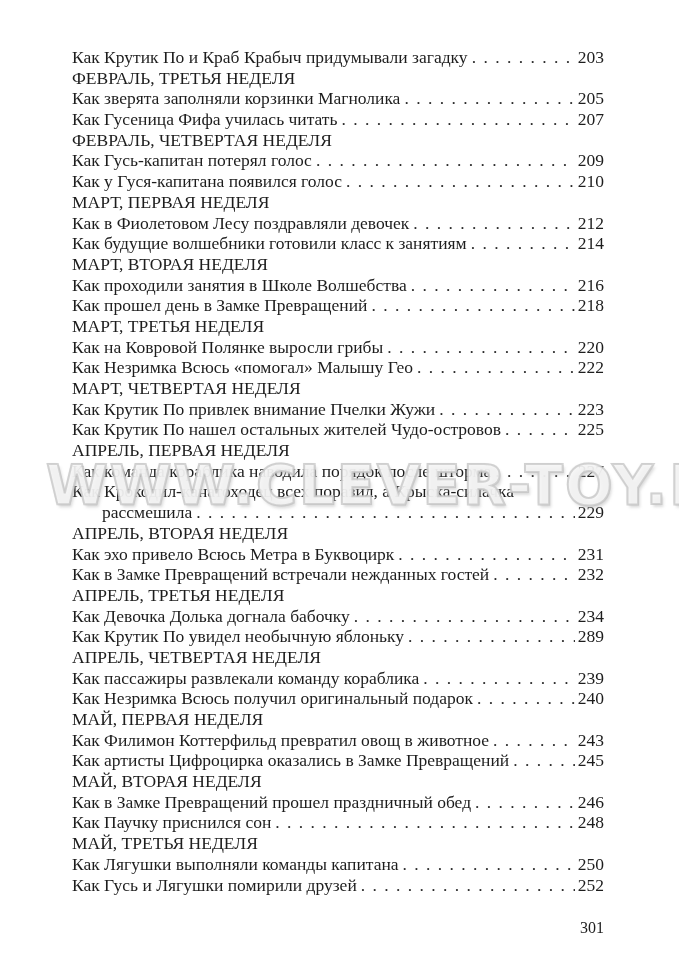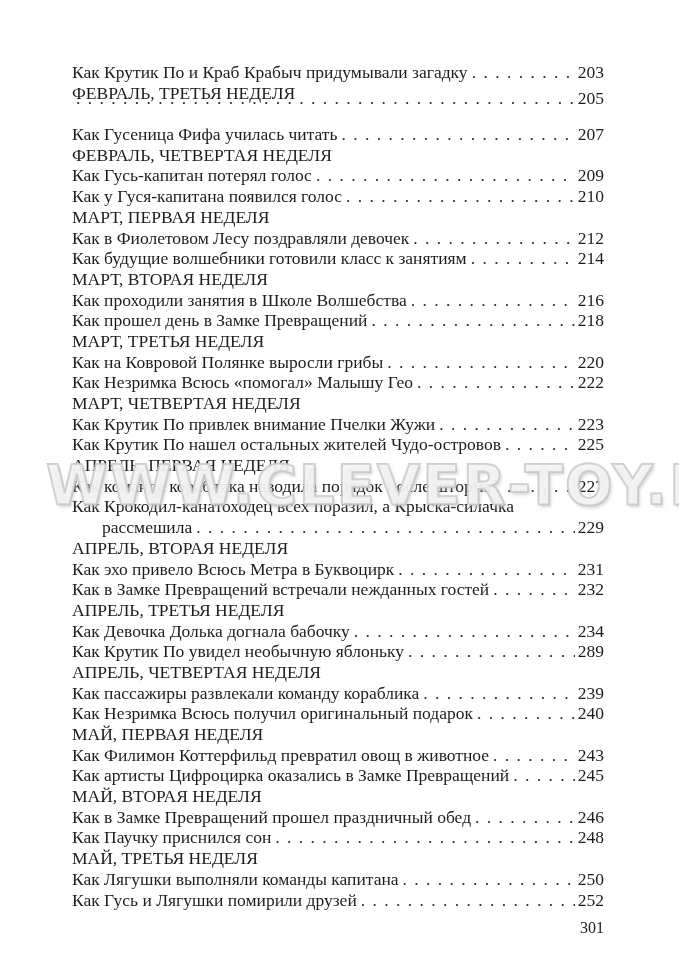--- a/index.html
+++ b/index.html
@@ -25,21 +25,20 @@
     line-height: 20.7px;
   }
   .row {
     display: flex;
     align-items: baseline;
     white-space: nowrap;
     height: 20.7px;
   }
   .row .t {
     flex: 0 0 auto;
-    margin-top: 15px;
   }
   .row.cont {
     padding-left: 30px;
   }
   .dots {
     flex: 1 1 auto;
     overflow: hidden;
     margin: 0 3px 0 4px;
     min-width: 10px;
   }
@@ -88,20 +87,21 @@
   <div class="toc" id="toc">
       <div class="row entry">
         <span class="t">Как Крутик По и Краб Крабыч придумывали загадку</span>
         <span class="dots"></span>
         <span class="n">203</span>
       </div>
       <div class="row header">
         <span class="t">ФЕВРАЛЬ, ТРЕТЬЯ НЕДЕЛЯ</span>
       </div>
       <div class="row entry">
+        <span class="t">Как зверята заполняли корзинки Магнолика</span>
         <span class="dots"></span>
         <span class="n">205</span>
       </div>
       <div class="row entry">
         <span class="t">Как Гусеница Фифа училась читать</span>
         <span class="dots"></span>
         <span class="n">207</span>
       </div>
       <div class="row header">
         <span class="t">ФЕВРАЛЬ, ЧЕТВЕРТАЯ НЕДЕЛЯ</span>

